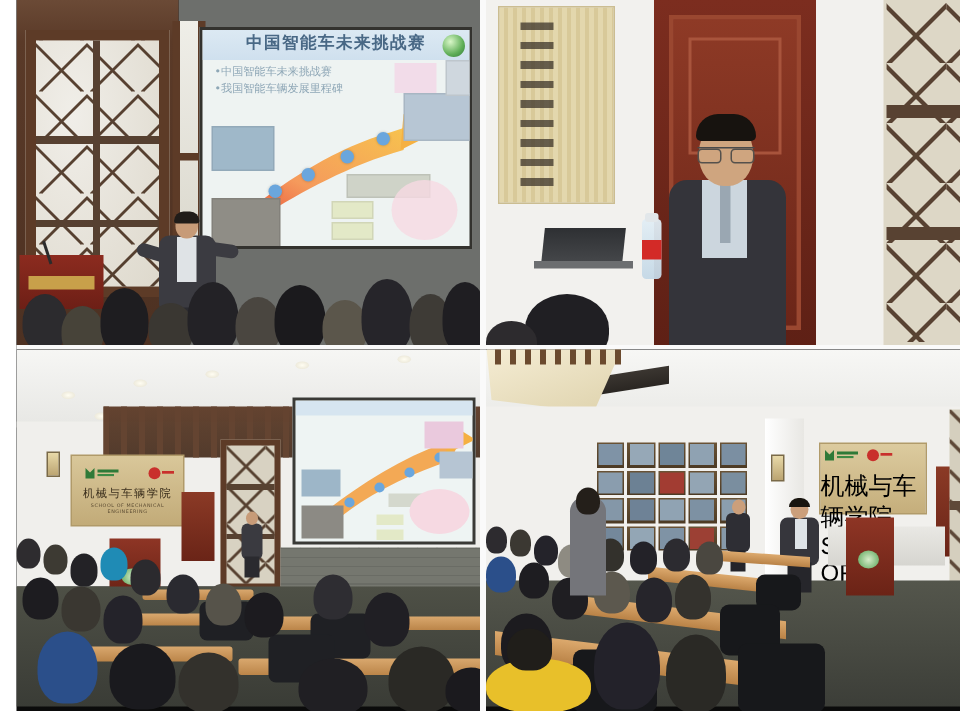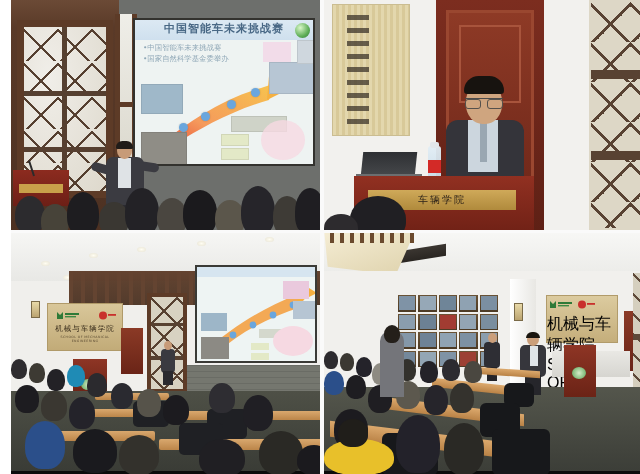--- a/index.html
+++ b/index.html
@@ -230,21 +230,21 @@
         <div class="latticeglass"></div>
         <div class="lattice"></div>
       </div>
       <div class="doorstrip"></div>
 
       <div class="screen">
         <div class="slidetitlebar"></div>
         <div class="slidetitle">中国智能车未来挑战赛</div>
         <div class="bullets">
           <div>中国智能车未来挑战赛</div>
-          <div>国家自然科学基金委举办</div>
+          <div>我国智能车辆发展里程碑</div>
         </div>
         <div class="logoball"></div>
 
         <svg class="arrow" viewBox="0 0 146 78">
           <defs>
             <linearGradient id="ag" x1="0" y1="1" x2="1" y2="0">
               <stop offset="0%" stop-color="#e8533a"></stop>
               <stop offset="35%" stop-color="#f59a5c"></stop>
               <stop offset="100%" stop-color="#f7c44e"></stop>
             </linearGradient>
@@ -321,25 +321,20 @@
 
       <div class="sp2">
         <div class="sp2-body"></div>
         <div class="sp2-shirt"></div>
         <div class="sp2-tie"></div>
         <div class="sp2-head"></div>
         <div class="sp2-hair"></div>
         <div class="sp2-glass"></div>
       </div>
 
-      <div class="lectern">
-        <div class="lecternplate">
-          <span>车辆学院</span>
-        </div>
-      </div>
 
       <div class="aud" style="left:26px;top:196px;width:56px;height:46px;background:#201f23"></div>
       <div class="aud" style="left:0px;top:214px;width:34px;height:28px;background:#2d2b2e"></div>
       <span class="lbl">Speaker at the lectern with microphone and laptop</span>
     </div>
   </div>
 
   <div class="cell bl">
     <div class="photo">
       <div class="ceiling"></div>

